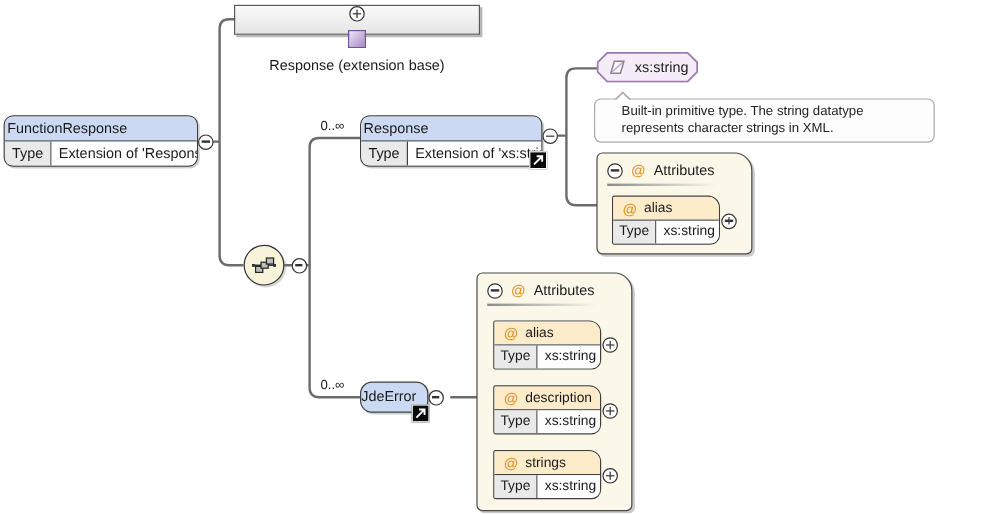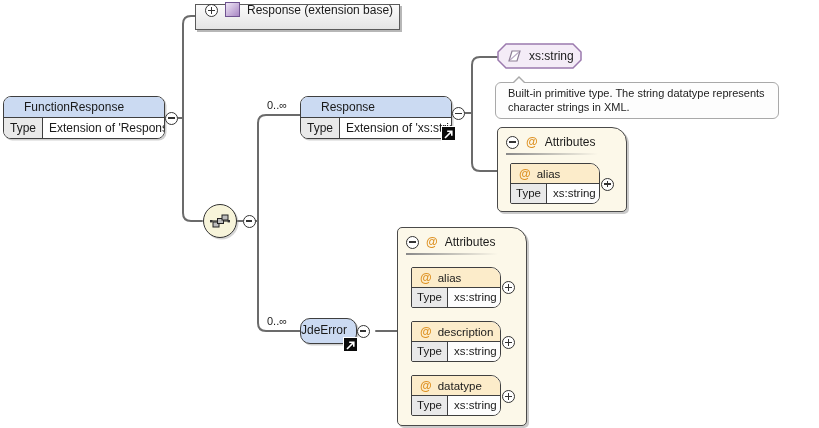--- a/index.html
+++ b/index.html
@@ -8,37 +8,37 @@
     font-family:"Liberation Sans","DejaVu Sans",sans-serif;color:#1a1a1a;overflow:hidden;
   }
   .wires{position:absolute;left:0;top:0;width:819px;height:428px;}
 
   
   .ebox{
     position:absolute;border:1.5px solid #3f3f3f;border-radius:8px;overflow:hidden;
     background:#ffffff;box-shadow:1.5px 1.5px 0 rgba(150,150,150,.45);box-sizing:border-box;
   }
   .ehead{background:#cbdaf2;border-bottom:1px solid #3f3f3f;height:20px;line-height:20px;
-    padding-left:20px;font-size:12px;white-space:nowrap;}
+    padding-left:2px;font-size:12px;white-space:nowrap;}
   .erow{display:flex;font-size:12px;height:20px;line-height:20px;white-space:nowrap;}
   .ecell-k{background:#e9e9e9;border-right:1px solid #3f3f3f;padding:0 6px;}
   .ecell-v{background:#ffffff;padding:0 6px;}
 
   
   .pill{
     position:absolute;border:1.5px solid #3f3f3f;border-radius:10px;background:#cbdaf2;
     font-size:12px;line-height:23px;box-sizing:border-box;
     box-shadow:1.5px 1.5px 0 rgba(150,150,150,.45);
   }
 
   
   .gbox{
-    position:absolute;display:flex;align-items:flex-end;gap:7px;padding:12px 9px;height:25px;
+    position:absolute;display:flex;align-items:center;gap:7px;padding:0 9px;height:25px;
     background:linear-gradient(180deg,#fbfbfb,#e4e4e4);border:1.5px solid #5a5a5a;
-    box-shadow:2px 2px 0 #b7b7b7;font-size:12px;box-sizing:border-box;white-space:nowrap;
+    box-shadow:2px 2px 0 #b7b7b7;font-size:12px;box-sizing:border-box;white-space:nowrap;flex-direction:column;
   }
   .sq-icon{width:13px;height:13px;border:1px solid #6f5390;flex:none;
     background:linear-gradient(135deg,#efe7f6 0%,#a886c4 100%);}
 
   
   .circ{position:absolute;width:13px;height:13px;border:1.3px solid #333;border-radius:50%;
     background:#fff;box-sizing:border-box;}
   .circ::before{content:"";position:absolute;left:2.4px;right:2.4px;top:calc(50% - .65px);
     height:1.3px;background:#333;}
   .circ.plus::after{content:"";position:absolute;top:2.4px;bottom:2.4px;left:calc(50% - .65px);
@@ -54,21 +54,21 @@
   
   .occ{position:absolute;font-size:11px;white-space:nowrap;}
 
   
   .xsnode{position:absolute;left:497px;top:43px;width:85px;height:26px;}
   .xsnode .inner{position:absolute;inset:0;display:flex;align-items:center;gap:7px;
     padding-left:10px;font-size:12px;box-sizing:border-box;}
 
   
   .tip{position:absolute;left:495px;top:82px;width:284px;background:#fdfdfd;
-    border:1px solid #a9a9a9;border-radius:6px;padding:3px 6px 4px 12px;font-size:11px;
+    border:1px solid #a9a9a9;border-radius:6px;padding:3px 6px 4px 22px;font-size:11px;
     line-height:14px;color:#222;box-sizing:border-box;}
   .tip::before{content:"";position:absolute;top:-7px;left:16px;border-left:7px solid transparent;
     border-right:7px solid transparent;border-bottom:7px solid #a9a9a9;}
   .tip::after{content:"";position:absolute;top:-5.5px;left:17px;border-left:6px solid transparent;
     border-right:6px solid transparent;border-bottom:6px solid #fdfdfd;}
 
   
   .apanel{position:absolute;background:#fcf8e9;border:1.5px solid #4a4a4a;
     border-radius:5px 15px 5px 5px;box-shadow:2px 2px 0 rgba(150,150,150,.5);box-sizing:border-box;}
   .ahead{display:flex;align-items:center;gap:7px;padding:7px 0 0 8px;font-size:12px;}
@@ -220,21 +220,21 @@
     <div class="arow">
       <span class="ak">Type</span>
       <span class="av">xs:string</span>
     </div>
   </div>
   <span class="circ plus" style="left:502px;top:336px;"></span>
 
   <div class="attr" style="left:411px;top:375px;">
     <div class="attr-head">
       <span class="at">@</span>
-      <span>datatype</span>
+      <span>strings</span>
     </div>
     <div class="arow">
       <span class="ak">Type</span>
       <span class="av">xs:string</span>
     </div>
   </div>
   <span class="circ plus" style="left:502px;top:390px;"></span>
 
 </div>
 

